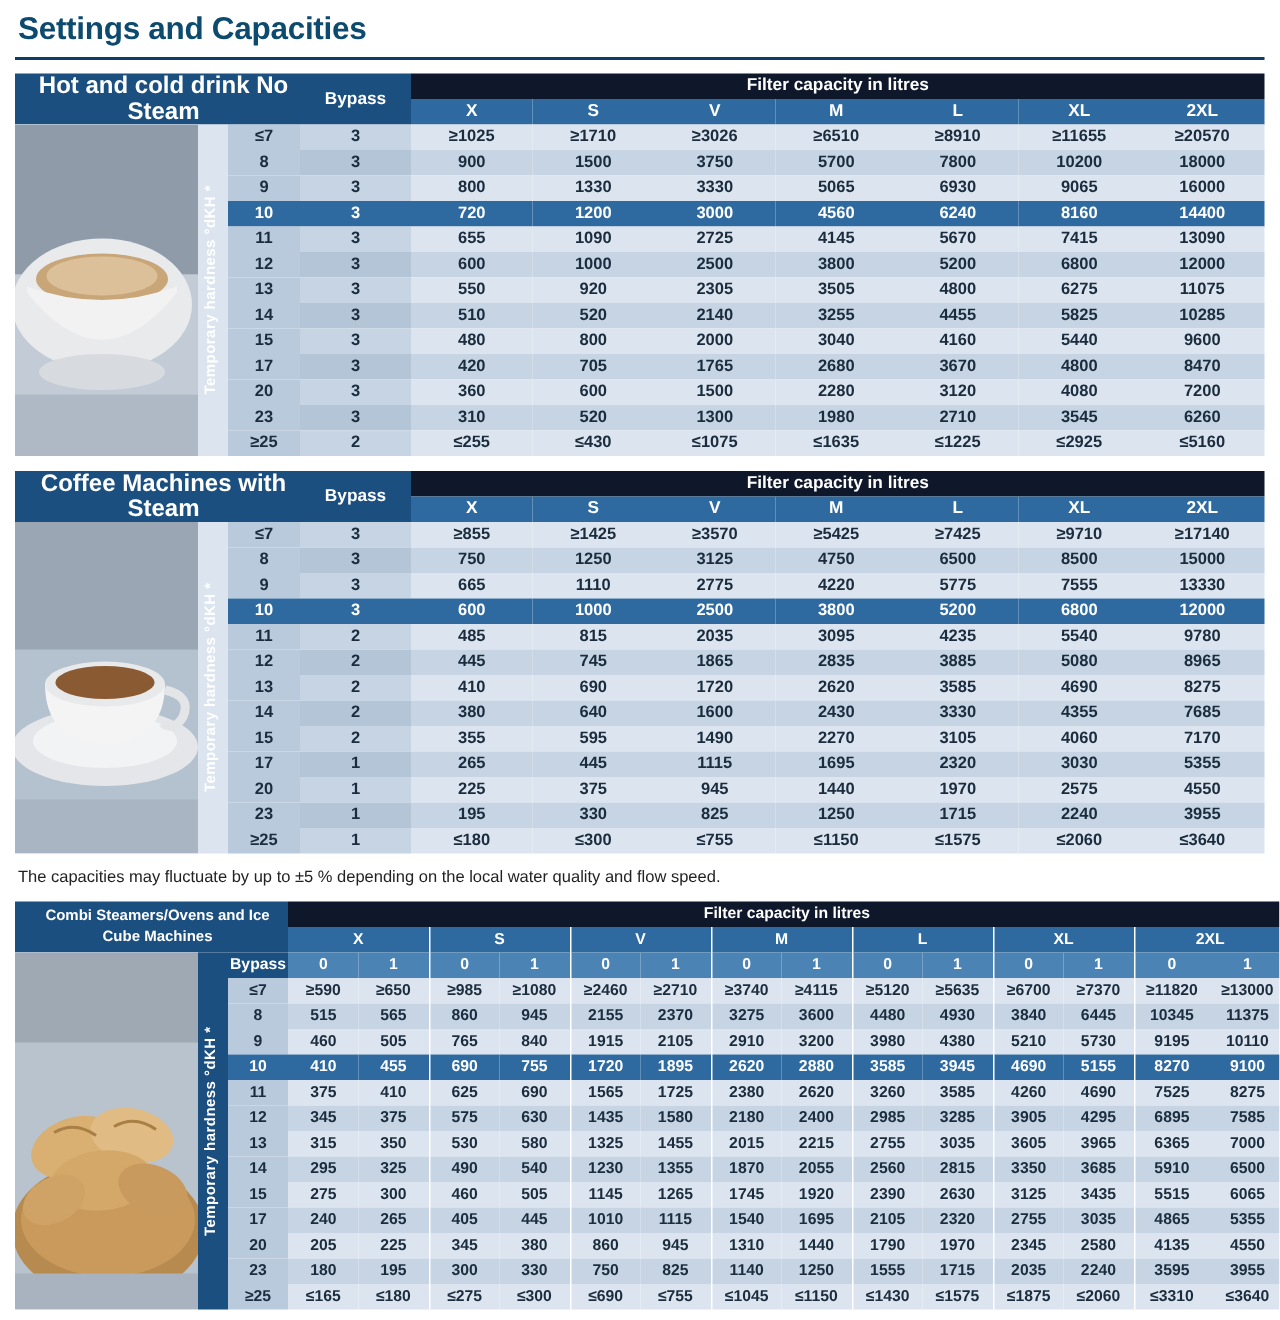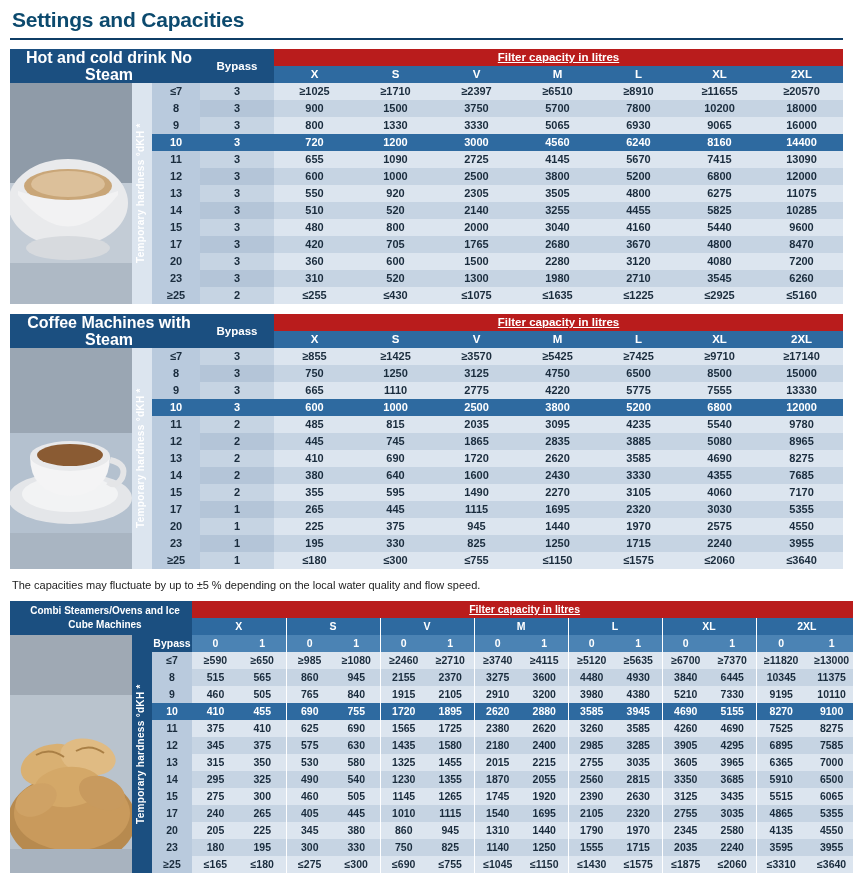--- a/index.html
+++ b/index.html
@@ -57,25 +57,24 @@
     padding-left: 8px !important;
     font-weight: bold;
   }
   .hd-bypass {
     background: #1b4f80;
     color: #ffffff;
     font-size: 11.5px;
     font-weight: bold;
   }
   .hd-filter {
-    background: #b91c1c;
+    background: #0f172a;
     color: #ffffff;
     font-size: 11.5px;
     font-weight: bold;
-    text-decoration: underline;
   }
   .hd-col {
     background: #2e6aa0;
     color: #ffffff;
     font-size: 11.5px;
     font-weight: bold;
   }
   .hd-sub {
     background: #4b83b4;
     color: #ffffff;
@@ -206,21 +205,21 @@
               </svg>
             </div>
           </td>
           <td class="vert-cell" rowspan="13">
             <div class="vert-inner">Temporary hardness °dKH *</div>
           </td>
           <td class="hard">≤7</td>
           <td class="bypass">3</td>
           <td>≥1025</td>
           <td>≥1710</td>
-          <td>≥2397</td>
+          <td>≥3026</td>
           <td>≥6510</td>
           <td>≥8910</td>
           <td>≥11655</td>
           <td>≥20570</td>
         </tr>
 
       <tr class="row-b">
             <td class="hard">8</td>
             <td class="bypass">3</td>
             <td>900</td>
@@ -666,21 +665,21 @@
             <td class="">505</td>
             <td class="sep-left">765</td>
             <td class="">840</td>
             <td class="sep-left">1915</td>
             <td class="">2105</td>
             <td class="sep-left">2910</td>
             <td class="">3200</td>
             <td class="sep-left">3980</td>
             <td class="">4380</td>
             <td class="sep-left">5210</td>
-            <td class="">7330</td>
+            <td class="">5730</td>
             <td class="sep-left">9195</td>
             <td class="">10110</td>
           </tr>
           <tr class="row-hl">
             <td class="hard">10</td>
             <td class="">410</td>
             <td class="">455</td>
             <td class="sep-left">690</td>
             <td class="">755</td>
             <td class="sep-left">1720</td>

